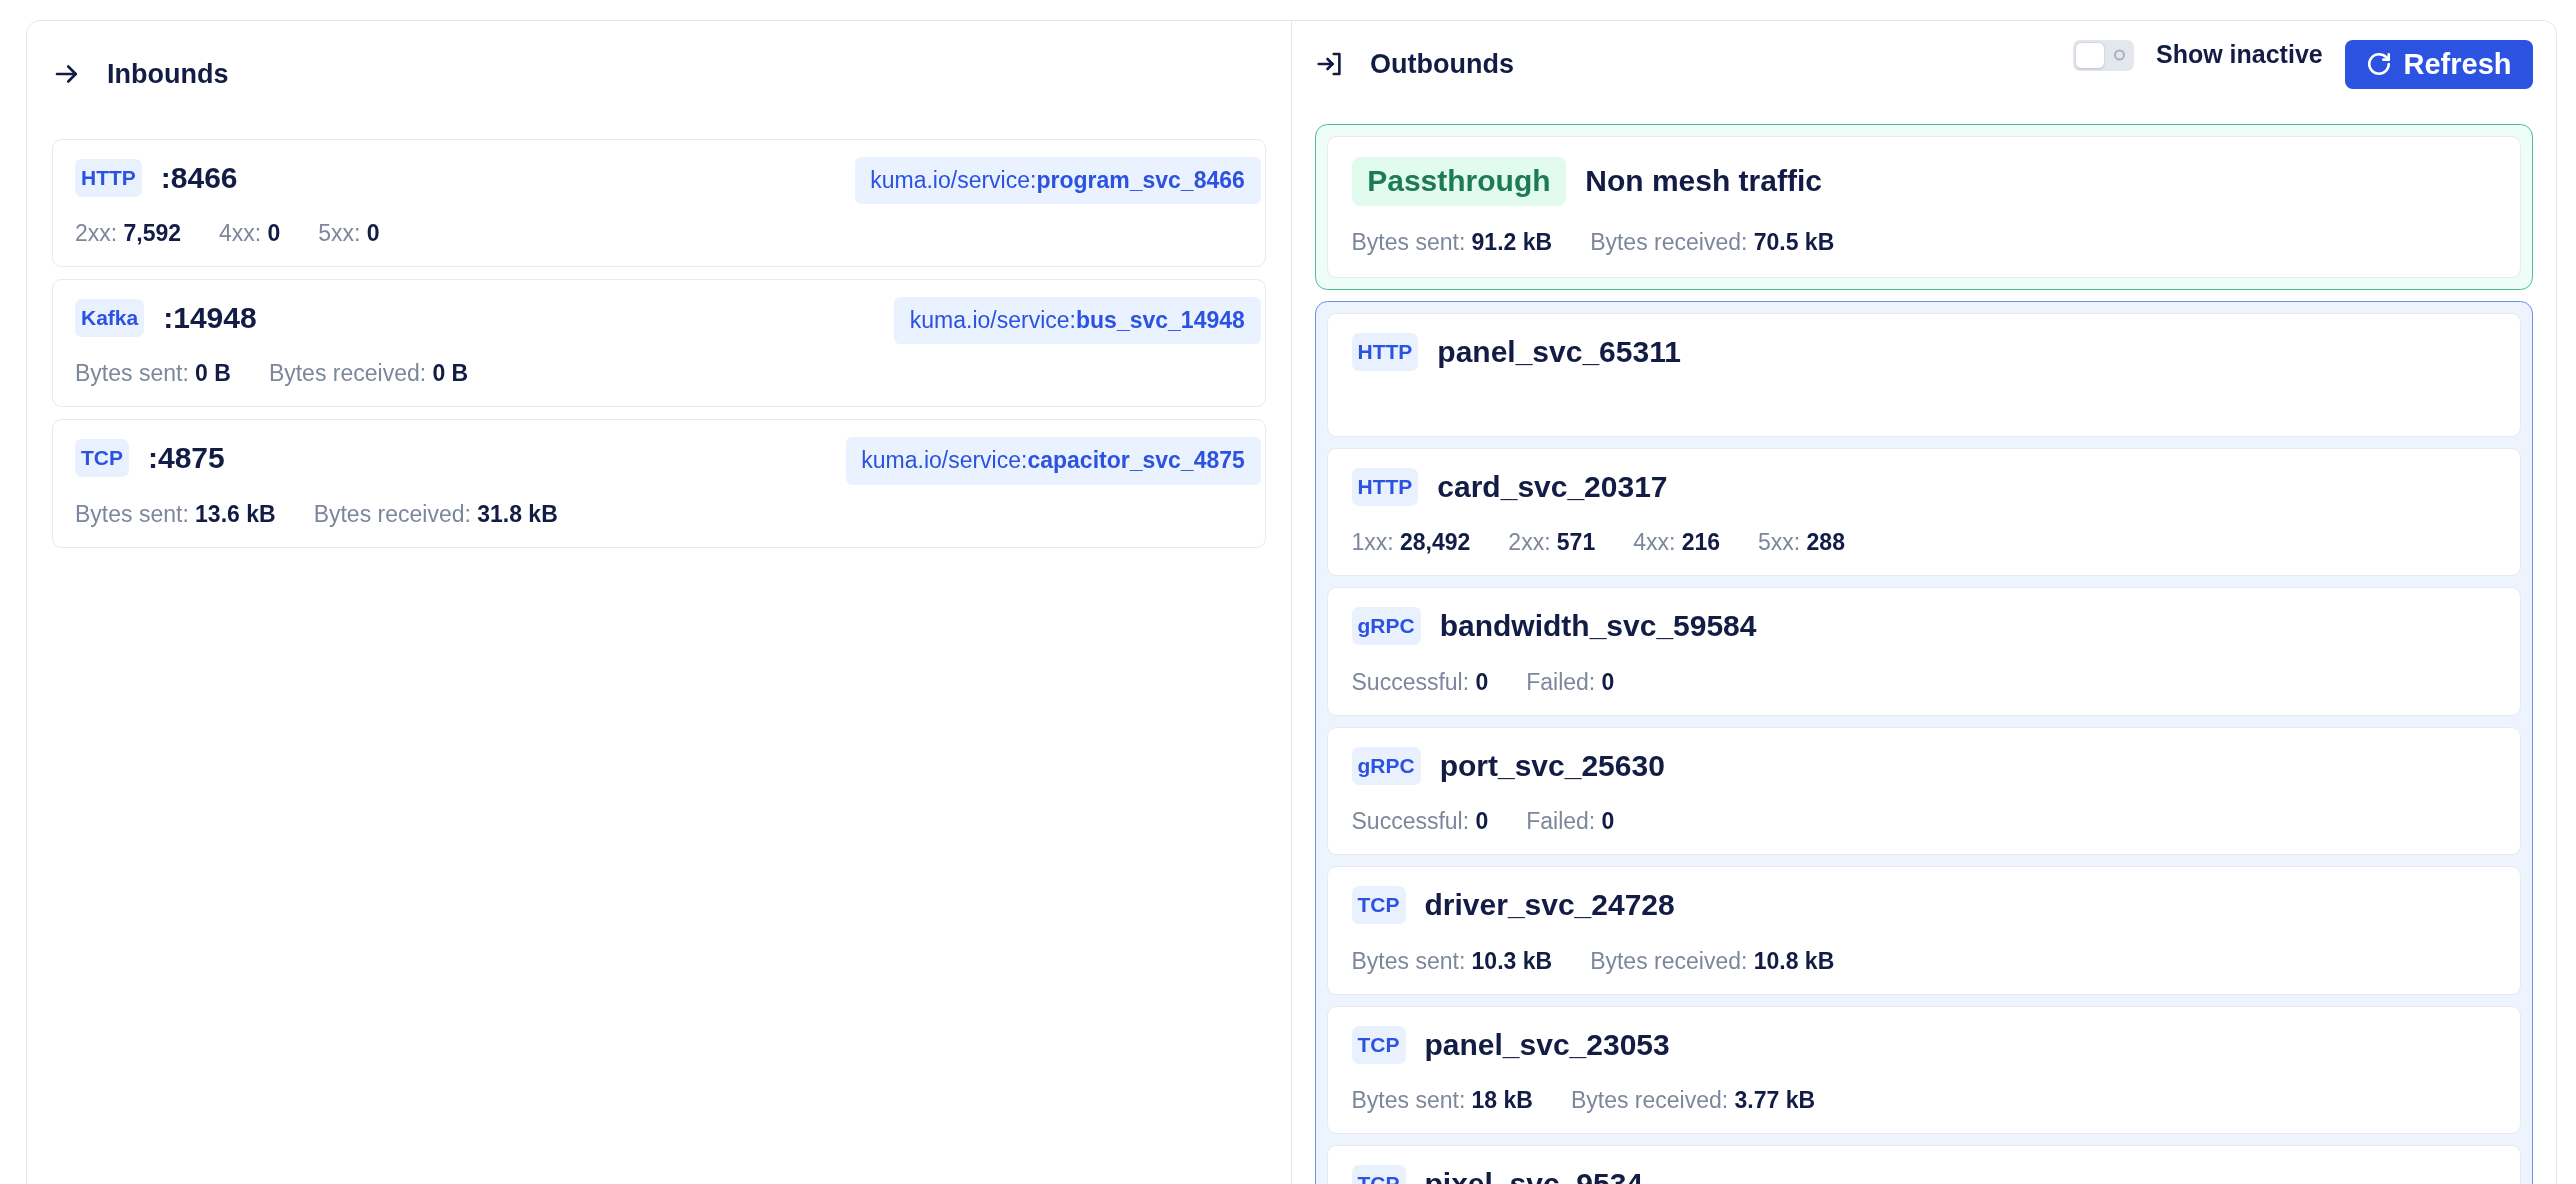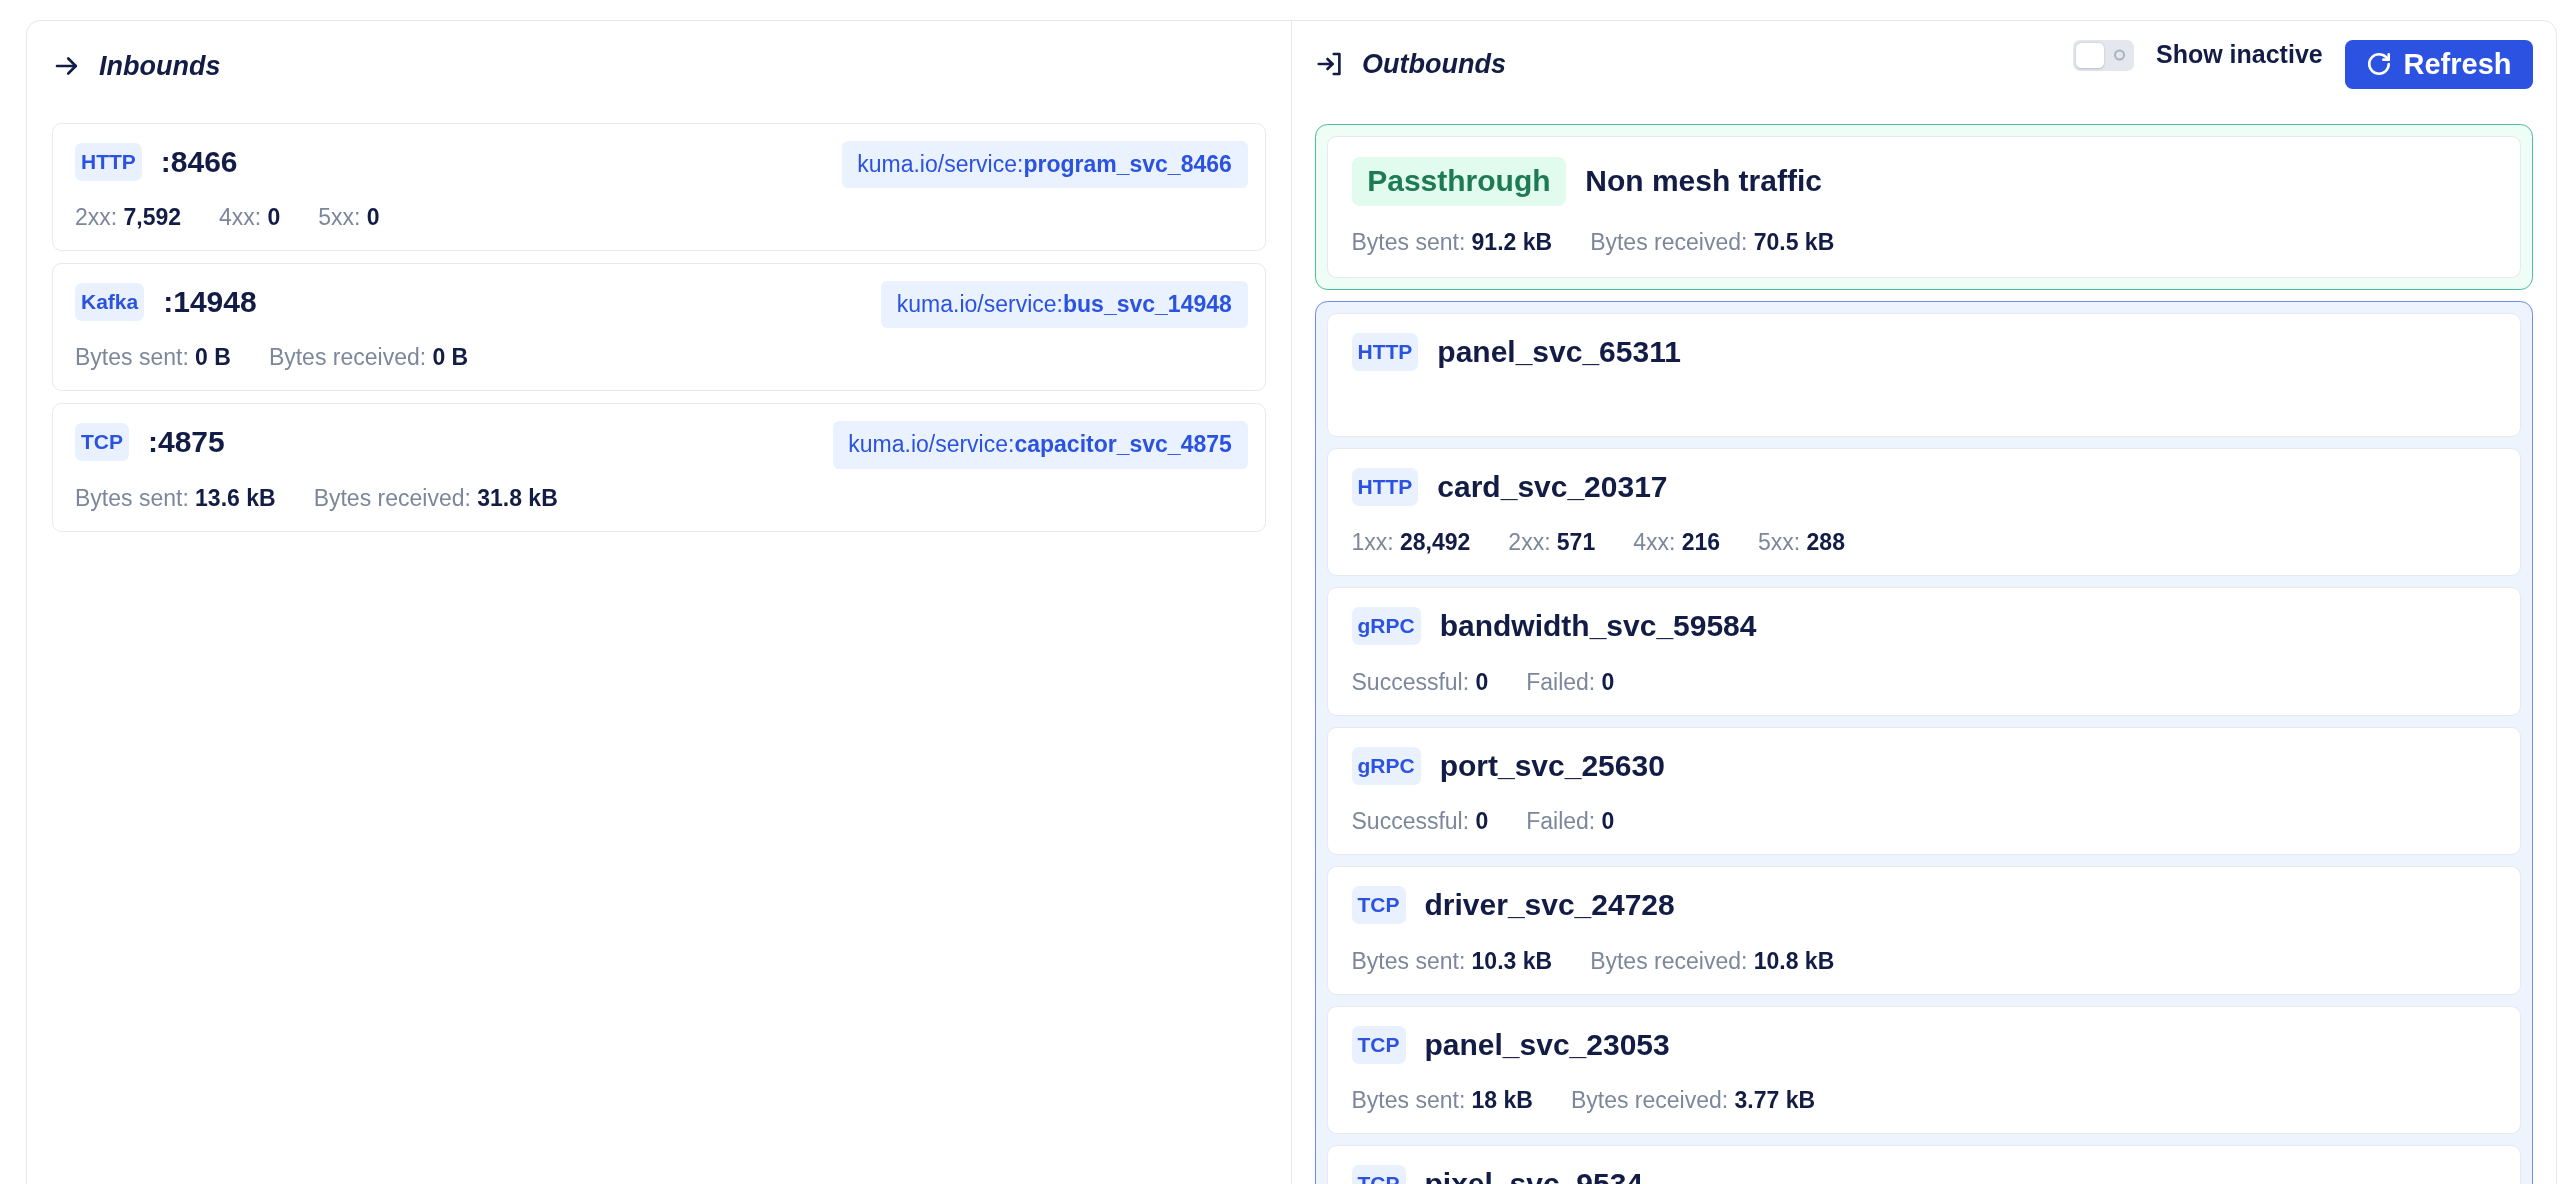--- a/index.html
+++ b/index.html
@@ -30,42 +30,42 @@
     background:#fff;border:1.6px solid var(--panel-border);border-radius:14px;
     display:grid;grid-template-columns:1fr 1fr;
   }
   .col{min-width:0;}
   .col-left{border-right:1.6px solid var(--panel-border);padding:30px 25px 31px 25px;}
   .col-right{padding:19px 23.5px 31px 23.5px;}
 
   .section-header{display:flex;align-items:center;gap:17px;}
   .col-left .section-header{margin-bottom:41px;}
   .right-header{display:flex;align-items:center;justify-content:space-between;margin-bottom:35px;}
-  .section-title{font-size:27px;font-weight:700;margin:0;color:var(--text-dark);font-style:italic;}
+  .section-title{font-size:27px;font-weight:700;margin:8px;color:var(--text-dark);}
   .hicon{width:30px;height:30px;display:inline-flex;color:var(--text-dark);}
   .hicon svg{width:100%;height:100%;}
 
   .header-controls{display:flex;gap:22px;}
   .switch{width:61px;height:31px;background:var(--toggle-track);border-radius:7px;position:relative;cursor:pointer;flex:0 0 auto;}
   .switch-knob{position:absolute;left:3.1px;top:3.1px;width:27.5px;height:25px;background:#fff;border-radius:5.5px;box-shadow:0 0.8px 2.4px rgba(20,30,70,.22);}
   .switch-dot{position:absolute;right:9.4px;top:50%;transform:translateY(-50%);width:11px;height:11px;border:2.4px solid var(--toggle-dot);border-radius:50%;}
   .show-inactive{font-size:25px;font-weight:700;color:var(--text-dark);white-space:nowrap;}
   .refresh-btn{display:inline-flex;align-items:center;gap:11.8px;background:var(--accent-blue);color:#fff;
     font-family:inherit;font-size:29px;font-weight:700;border:none;border-radius:7.8px;height:49px;padding:0 21px;cursor:pointer;}
   .refresh-btn svg{width:26px;height:26px;}
 
   .card{background:#fff;border:1.6px solid var(--card-border);border-radius:9.4px;position:relative;}
   .inbound-card{min-height:124px;padding:19px 22px;margin-bottom:11.8px;}
   .card-top{display:flex;align-items:center;gap:19px;}
   .badge{background:var(--badge-bg);color:var(--accent-blue);font-weight:700;font-size:21px;
     height:38px;padding:0 6px;border-radius:7px;display:inline-flex;align-items:center;flex:0 0 auto;}
   .pass-badge{background:var(--pass-badge-bg);color:var(--pass-text);font-weight:700;font-size:30px;
     height:49px;padding:0 15.7px;border-radius:7.8px;display:inline-flex;align-items:center;flex:0 0 auto;}
   .port,.svc-name{font-size:30px;font-weight:700;color:var(--text-dark);white-space:nowrap;}
-  .tag-chip{position:absolute;right:17px;top:17px;background:var(--chip-bg);color:var(--accent-blue);
+  .tag-chip{position:absolute;right:4px;top:17px;background:var(--chip-bg);color:var(--accent-blue);
     font-size:23px;border-radius:6.3px;padding:10.2px 15.7px;white-space:nowrap;cursor:pointer;}
   .tag-value{font-weight:700;}
   .stats{display:flex;align-items:center;gap:38px;margin-top:23.5px;font-size:23px;min-height:25px;}
   .stat{white-space:nowrap;}
   .stat-label{color:var(--text-muted);font-weight:400;}
   .stat-value{color:var(--text-dark);font-weight:600;margin-left:6.3px;}
 
   .passthrough-wrap{border:1.6px solid var(--pass-border);background:var(--pass-bg);border-radius:12.6px;
     padding:11px;margin-bottom:11px;}
   .pass-card{min-height:136px;padding:20.4px 23.5px;}

